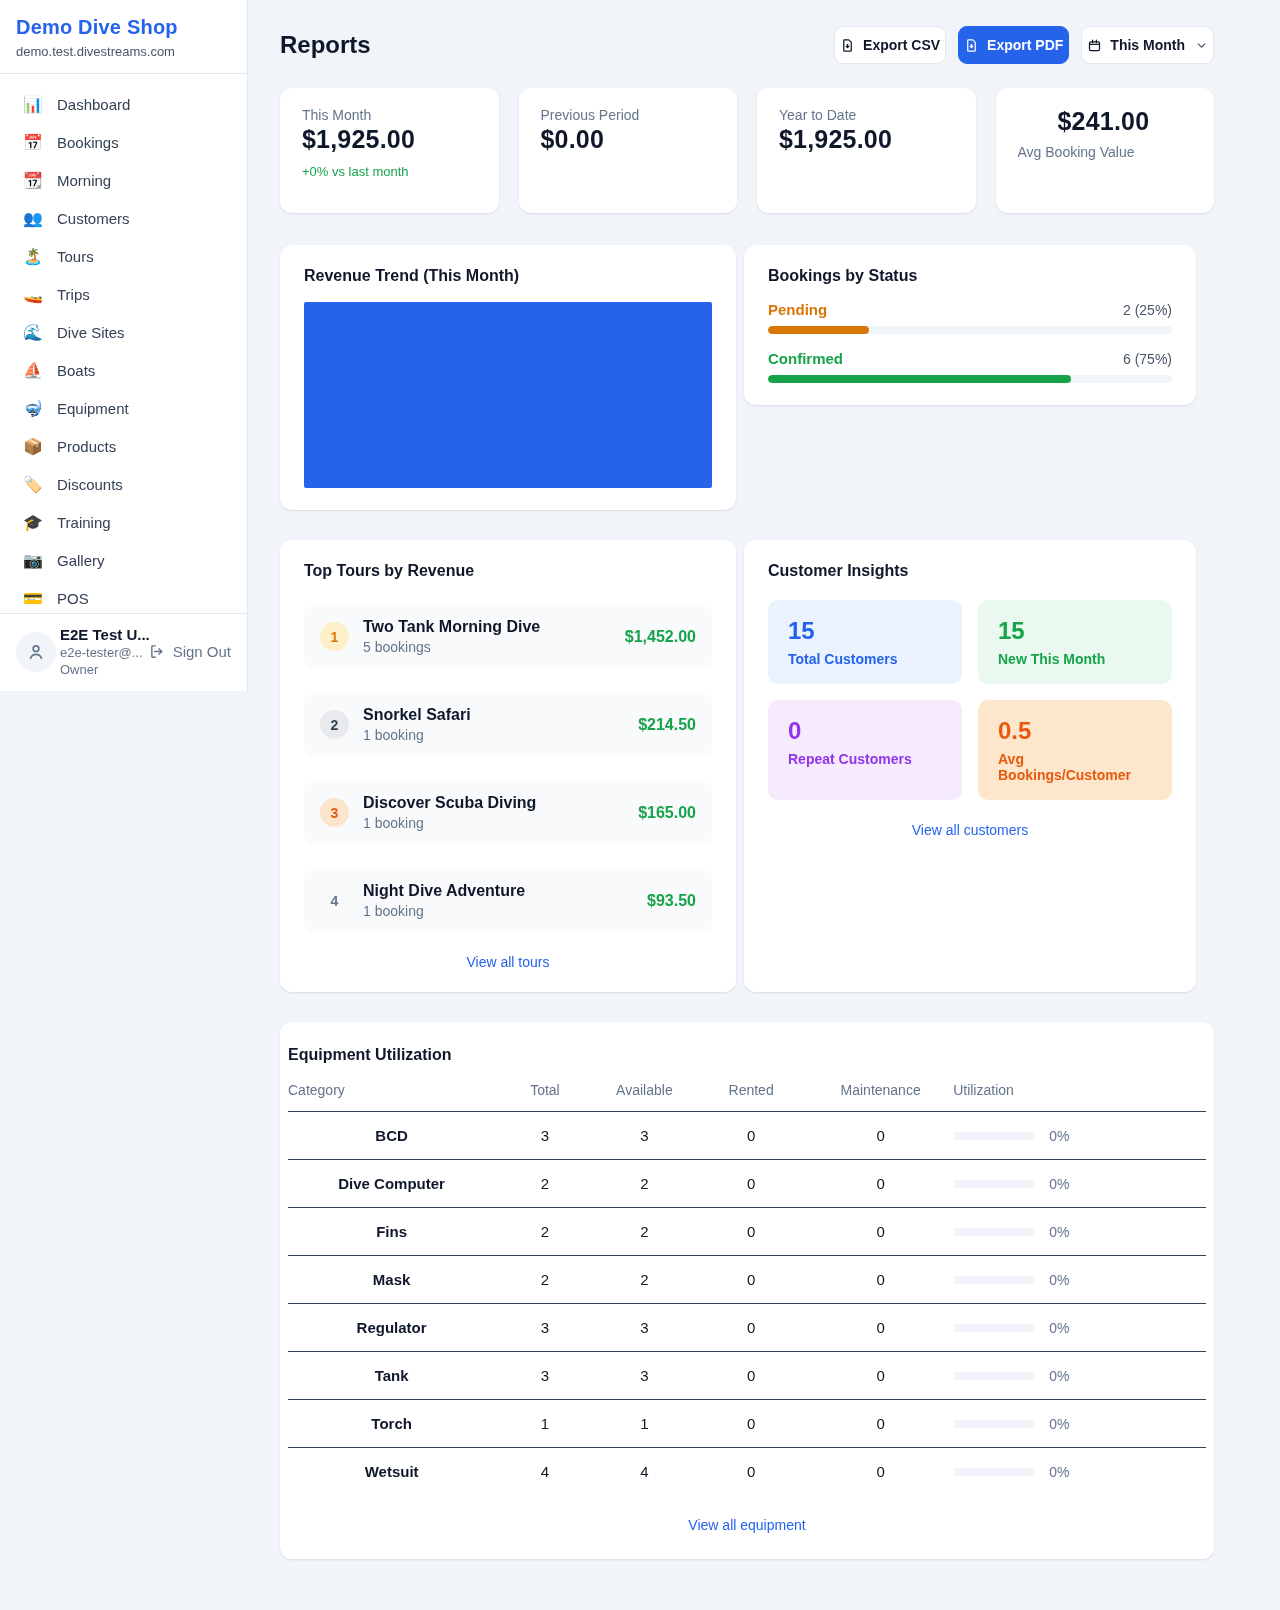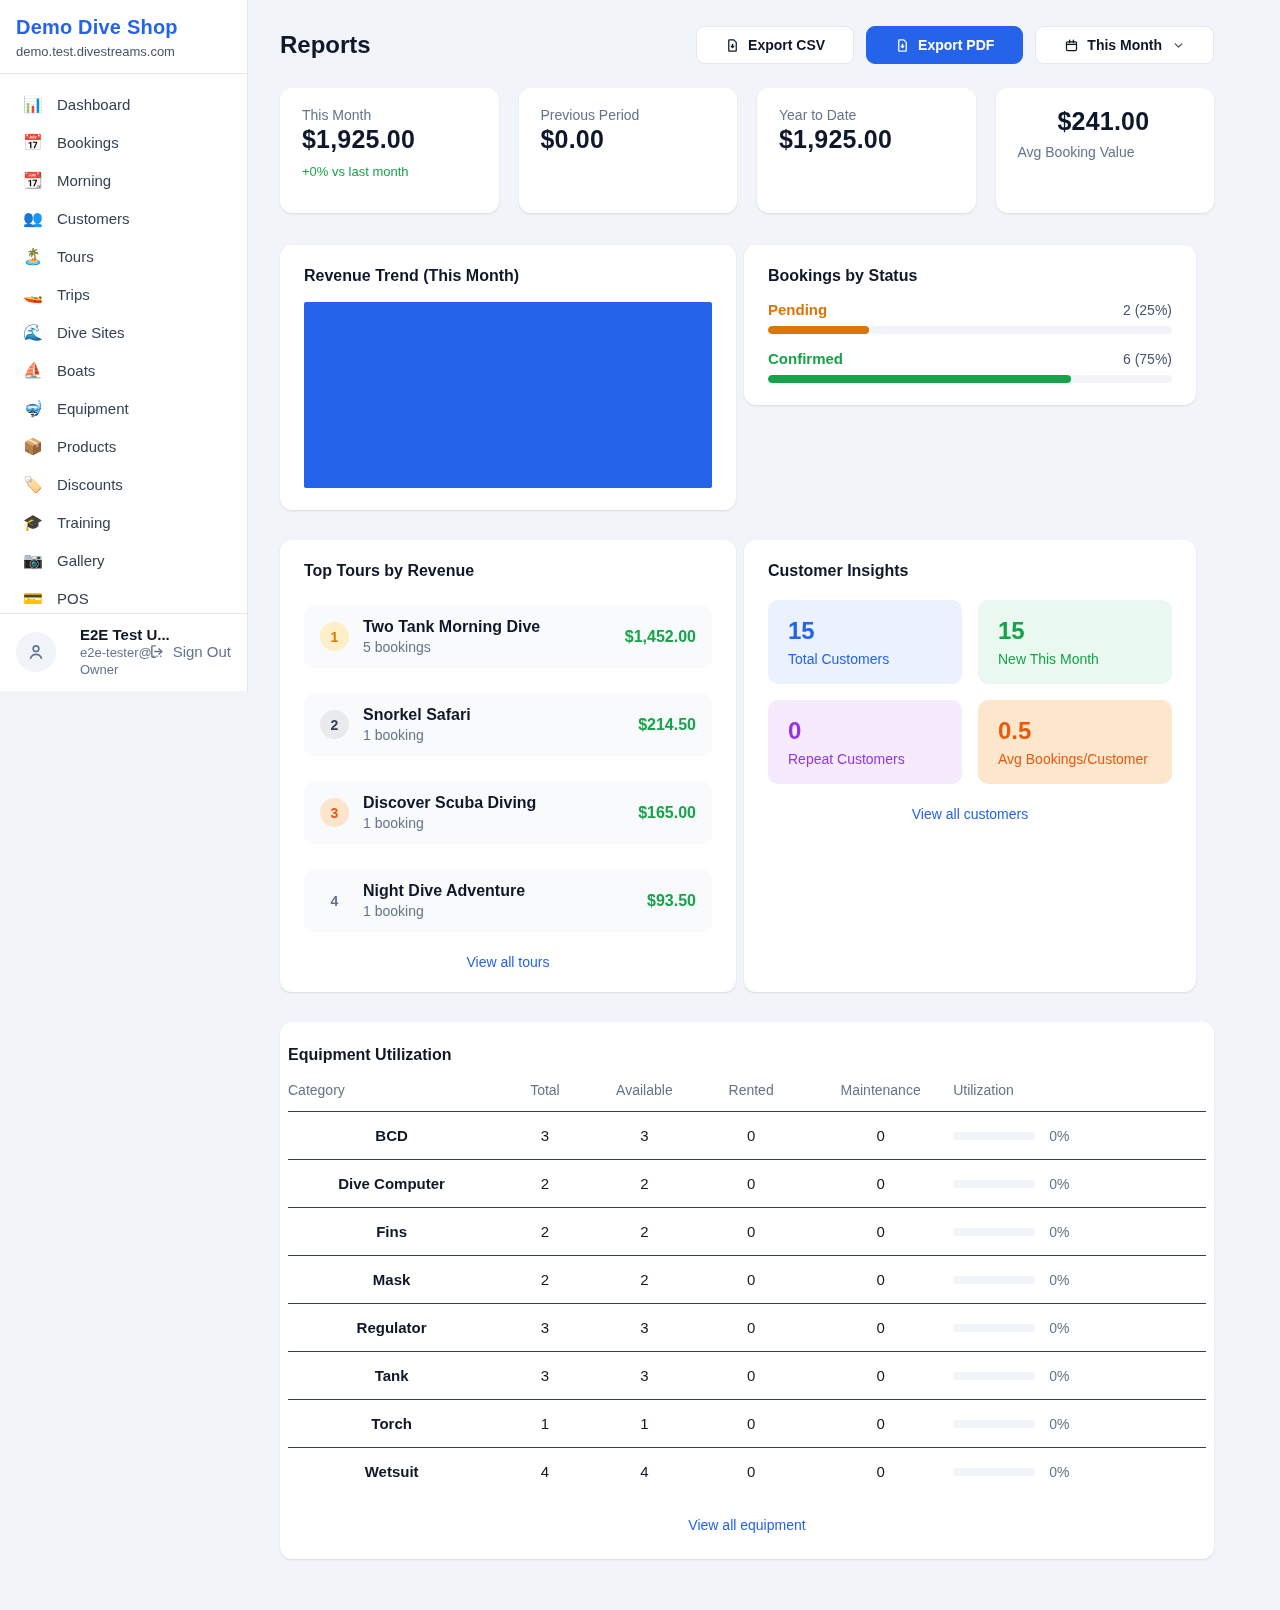--- a/index.html
+++ b/index.html
@@ -25,41 +25,41 @@
   .nav-item {
     display:flex; align-items:center; gap:13px;
     padding:10px 10px; border-radius:8px; cursor:pointer;
     font-size:15px; color:#334155; margin-bottom:1px;
   }
   .nav-icon { width:22px; font-size:16px; text-align:center; line-height:1;
     font-family:"DejaVu Sans", sans-serif; }
   .nav-active-partial { height:11px; border-radius:8px 8px 0 0; background:#eef4ff; margin:2px 10px 0; }
   .user-panel {
     border-top:1px solid #e2e8f0; padding:12px 16px 14px;
-    display:flex; align-items:center; gap:24px;
+    display:flex; align-items:center; gap:4px;
   }
   .avatar {
     width:40px; height:40px; border-radius:50%; background:#f1f5f9;
     display:flex; align-items:center; justify-content:center; flex:0 0 auto;
   }
   .user-meta { flex:1; min-width:0; }
   .user-name { font-size:15px; font-weight:700; color:#0f172a; white-space:nowrap; }
   .user-email, .user-role { font-size:13px; color:#64748b; margin-top:2px; white-space:nowrap; }
   .signout {
     display:flex; align-items:center; gap:7px; color:#64748b; font-size:15px;
     cursor:pointer; flex:0 0 auto;
   }
   
   .main { position:absolute; left:248px; top:0; padding:26px 0 0 32px; width:998px; }
   .content { width:934px; }
   .page-header { display:flex; align-items:center; justify-content:space-between; margin-bottom:24px; }
   .page-title { font-size:24px; font-weight:800; color:#0f172a; }
   .header-actions { display:flex; gap:12px; }
   .btn {
-    display:inline-flex; align-items:center; gap:8px; height:38px; padding:0 28px;
+    display:inline-flex; align-items:center; gap:8px; height:38px; padding:0 5px;
     border-radius:9px; border:1px solid #e2e8f0; background:#fff;
     font-size:14px; font-weight:700; color:#0f172a; cursor:pointer;
     font-family:"Liberation Sans", sans-serif;
   }
   .btn-primary { background:#2563eb; border-color:#2563eb; color:#fff; }
   .btn svg { display:block; }
   .chev { margin-left:2px; }
   
   .card {
     background:#fff; border-radius:12px;
@@ -105,21 +105,21 @@
   .rank-4 { background:transparent; color:#64748b; }
   .tour-info { flex:1; min-width:0; }
   .tour-name { font-size:16px; font-weight:700; color:#0f172a; }
   .tour-bookings { font-size:14px; color:#64748b; margin-top:3px; }
   .tour-revenue { font-size:16px; font-weight:800; color:#16a34a; }
   .view-link { display:block; text-align:center; color:#2563eb; font-size:14px; margin-top:22px; cursor:pointer; text-decoration:none; }
   
   .insight-grid { display:grid; grid-template-columns:1fr 1fr; gap:16px; margin-top:20px; }
   .insight-box { border-radius:10px; padding:17px 20px; min-height:83px; }
   .insight-value { font-size:24px; font-weight:800; }
-  .insight-label { font-size:14px; margin-top:6px; }
+  .insight-label { font-size:14px; margin-top:6px;font-weight:bold; }
   .insight-blue { background:#eaf2fe; } .insight-blue .insight-value,.insight-blue .insight-label { color:#2563eb; }
   .insight-green { background:#e9f9ef; } .insight-green .insight-value,.insight-green .insight-label { color:#16a34a; }
   .insight-purple { background:#f5ebfd; } .insight-purple .insight-value,.insight-purple .insight-label { color:#9333ea; }
   .insight-orange { background:#fce7cd; } .insight-orange .insight-value,.insight-orange .insight-label { color:#ea580c; }
   
   .equipment-card { margin-top:30px; padding:24px 8px 26px; margin-bottom:46px; }
   table.equip { width:100%; border-collapse:collapse; table-layout:fixed; margin-top:18px; }
   table.equip th {
     font-size:14px; font-weight:400; color:#64748b; text-align:center;
     padding:0 0 13px; border-bottom:1px solid #334155;

